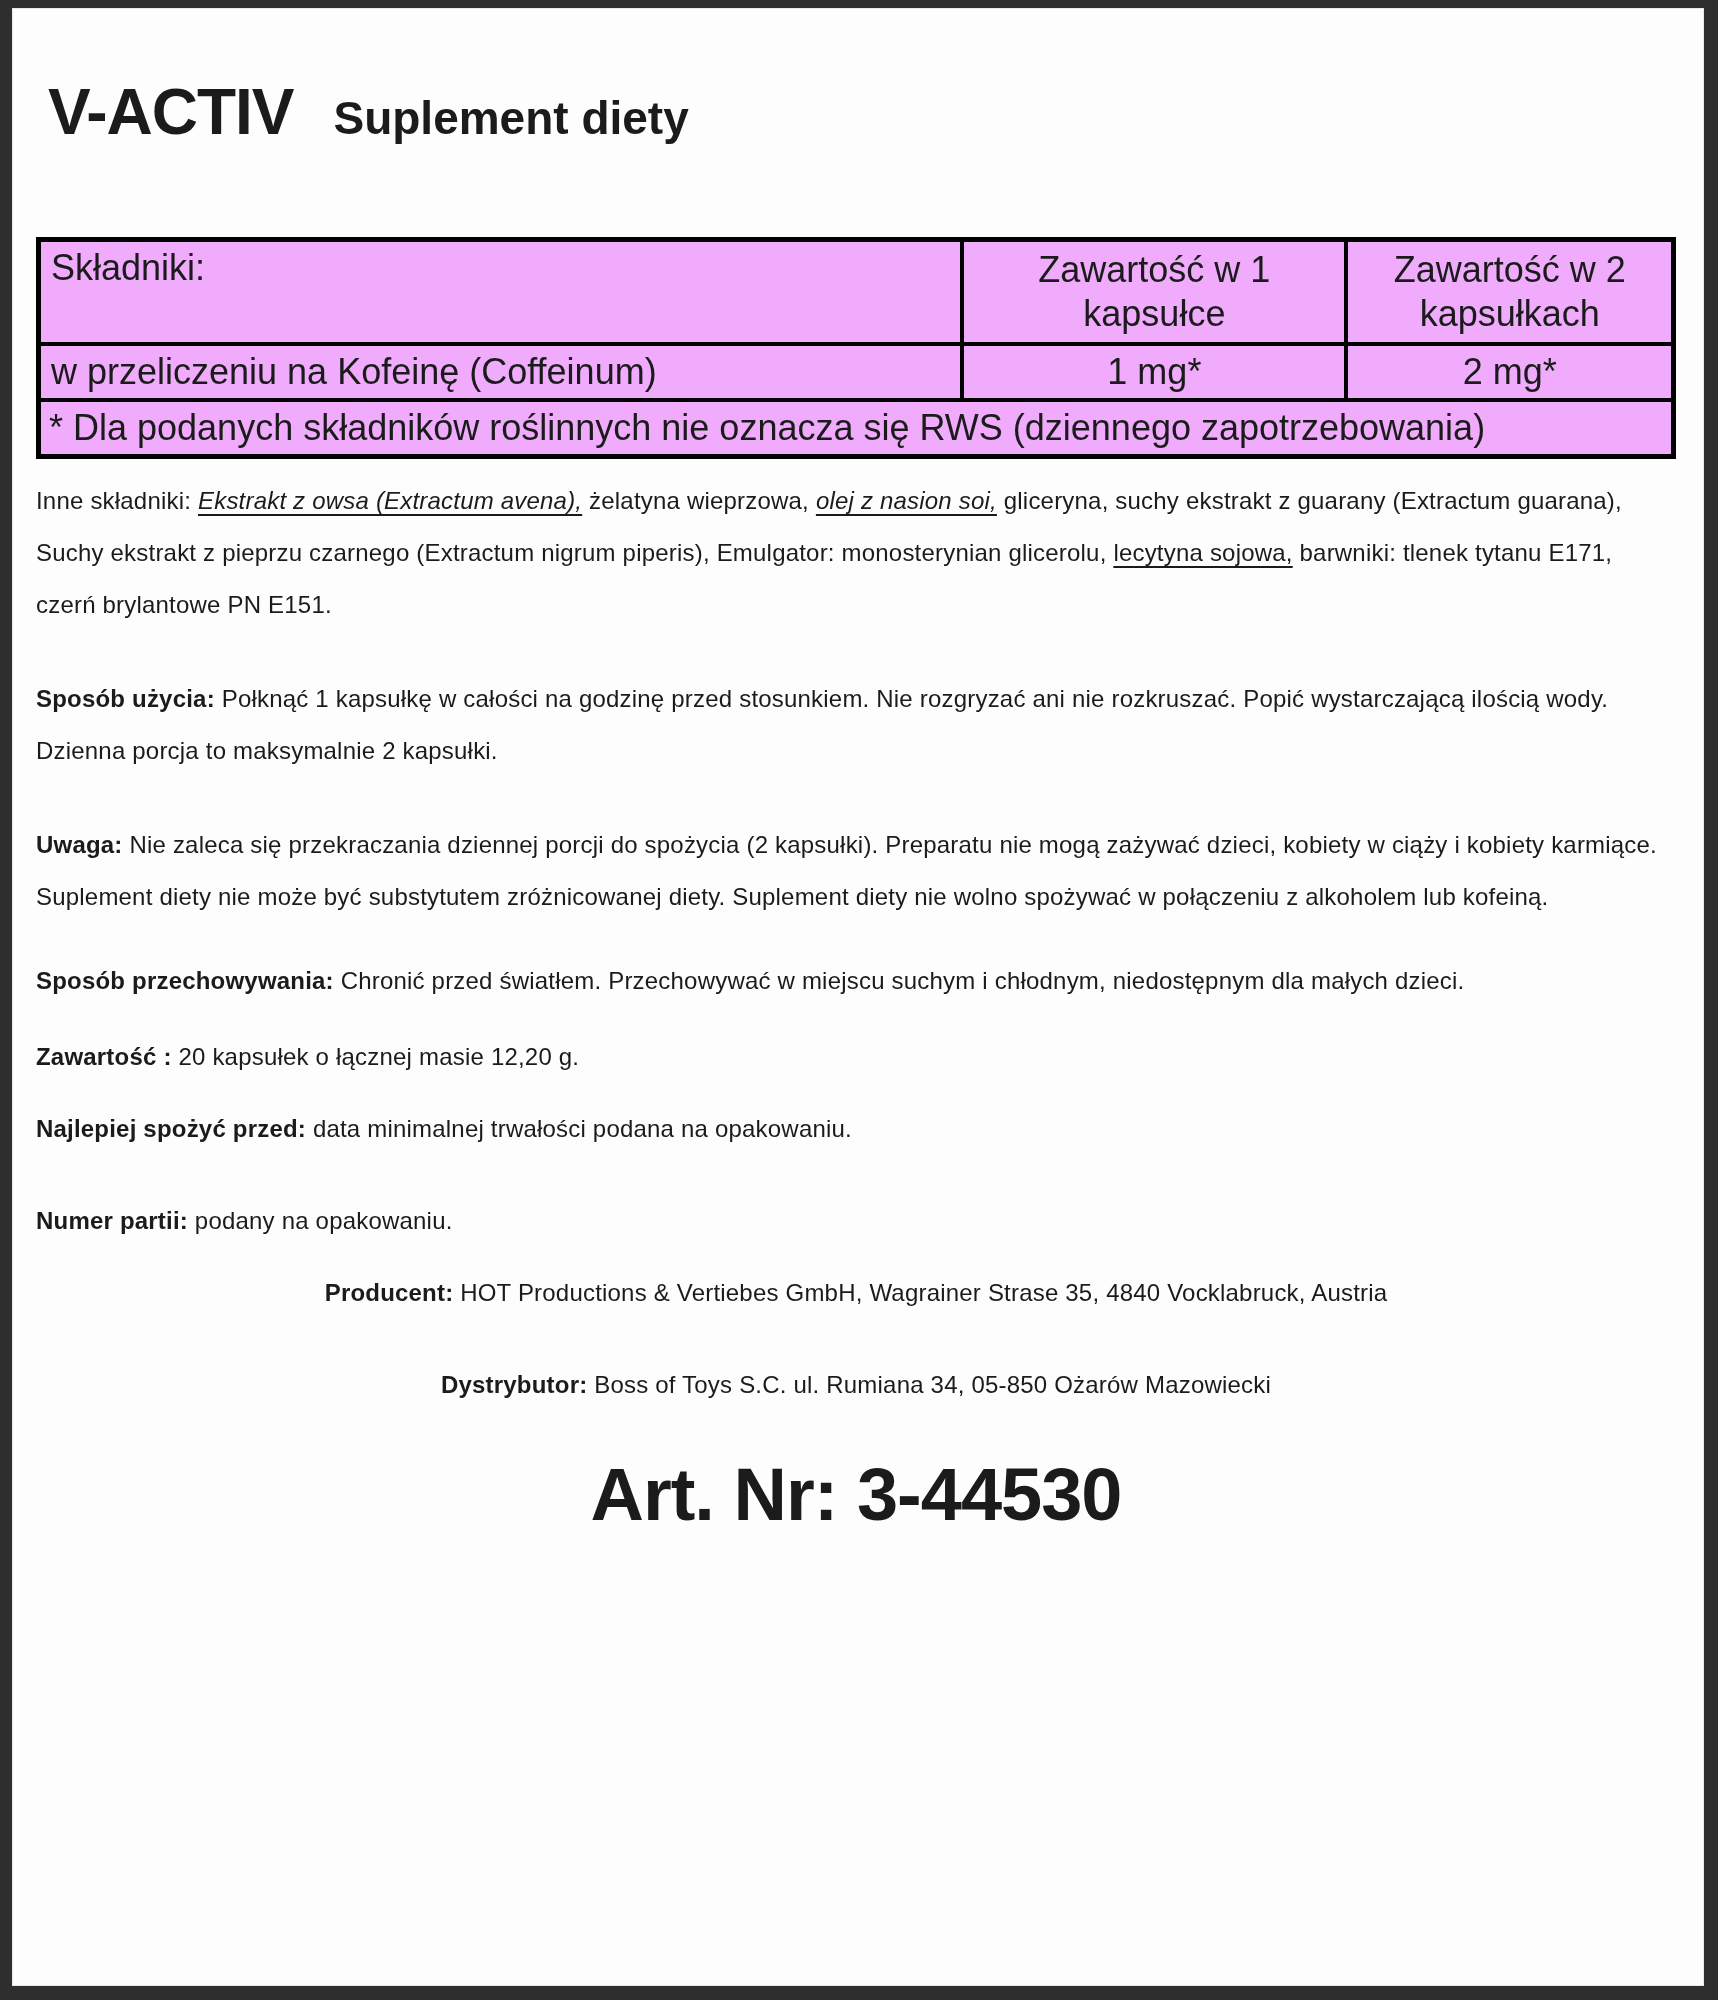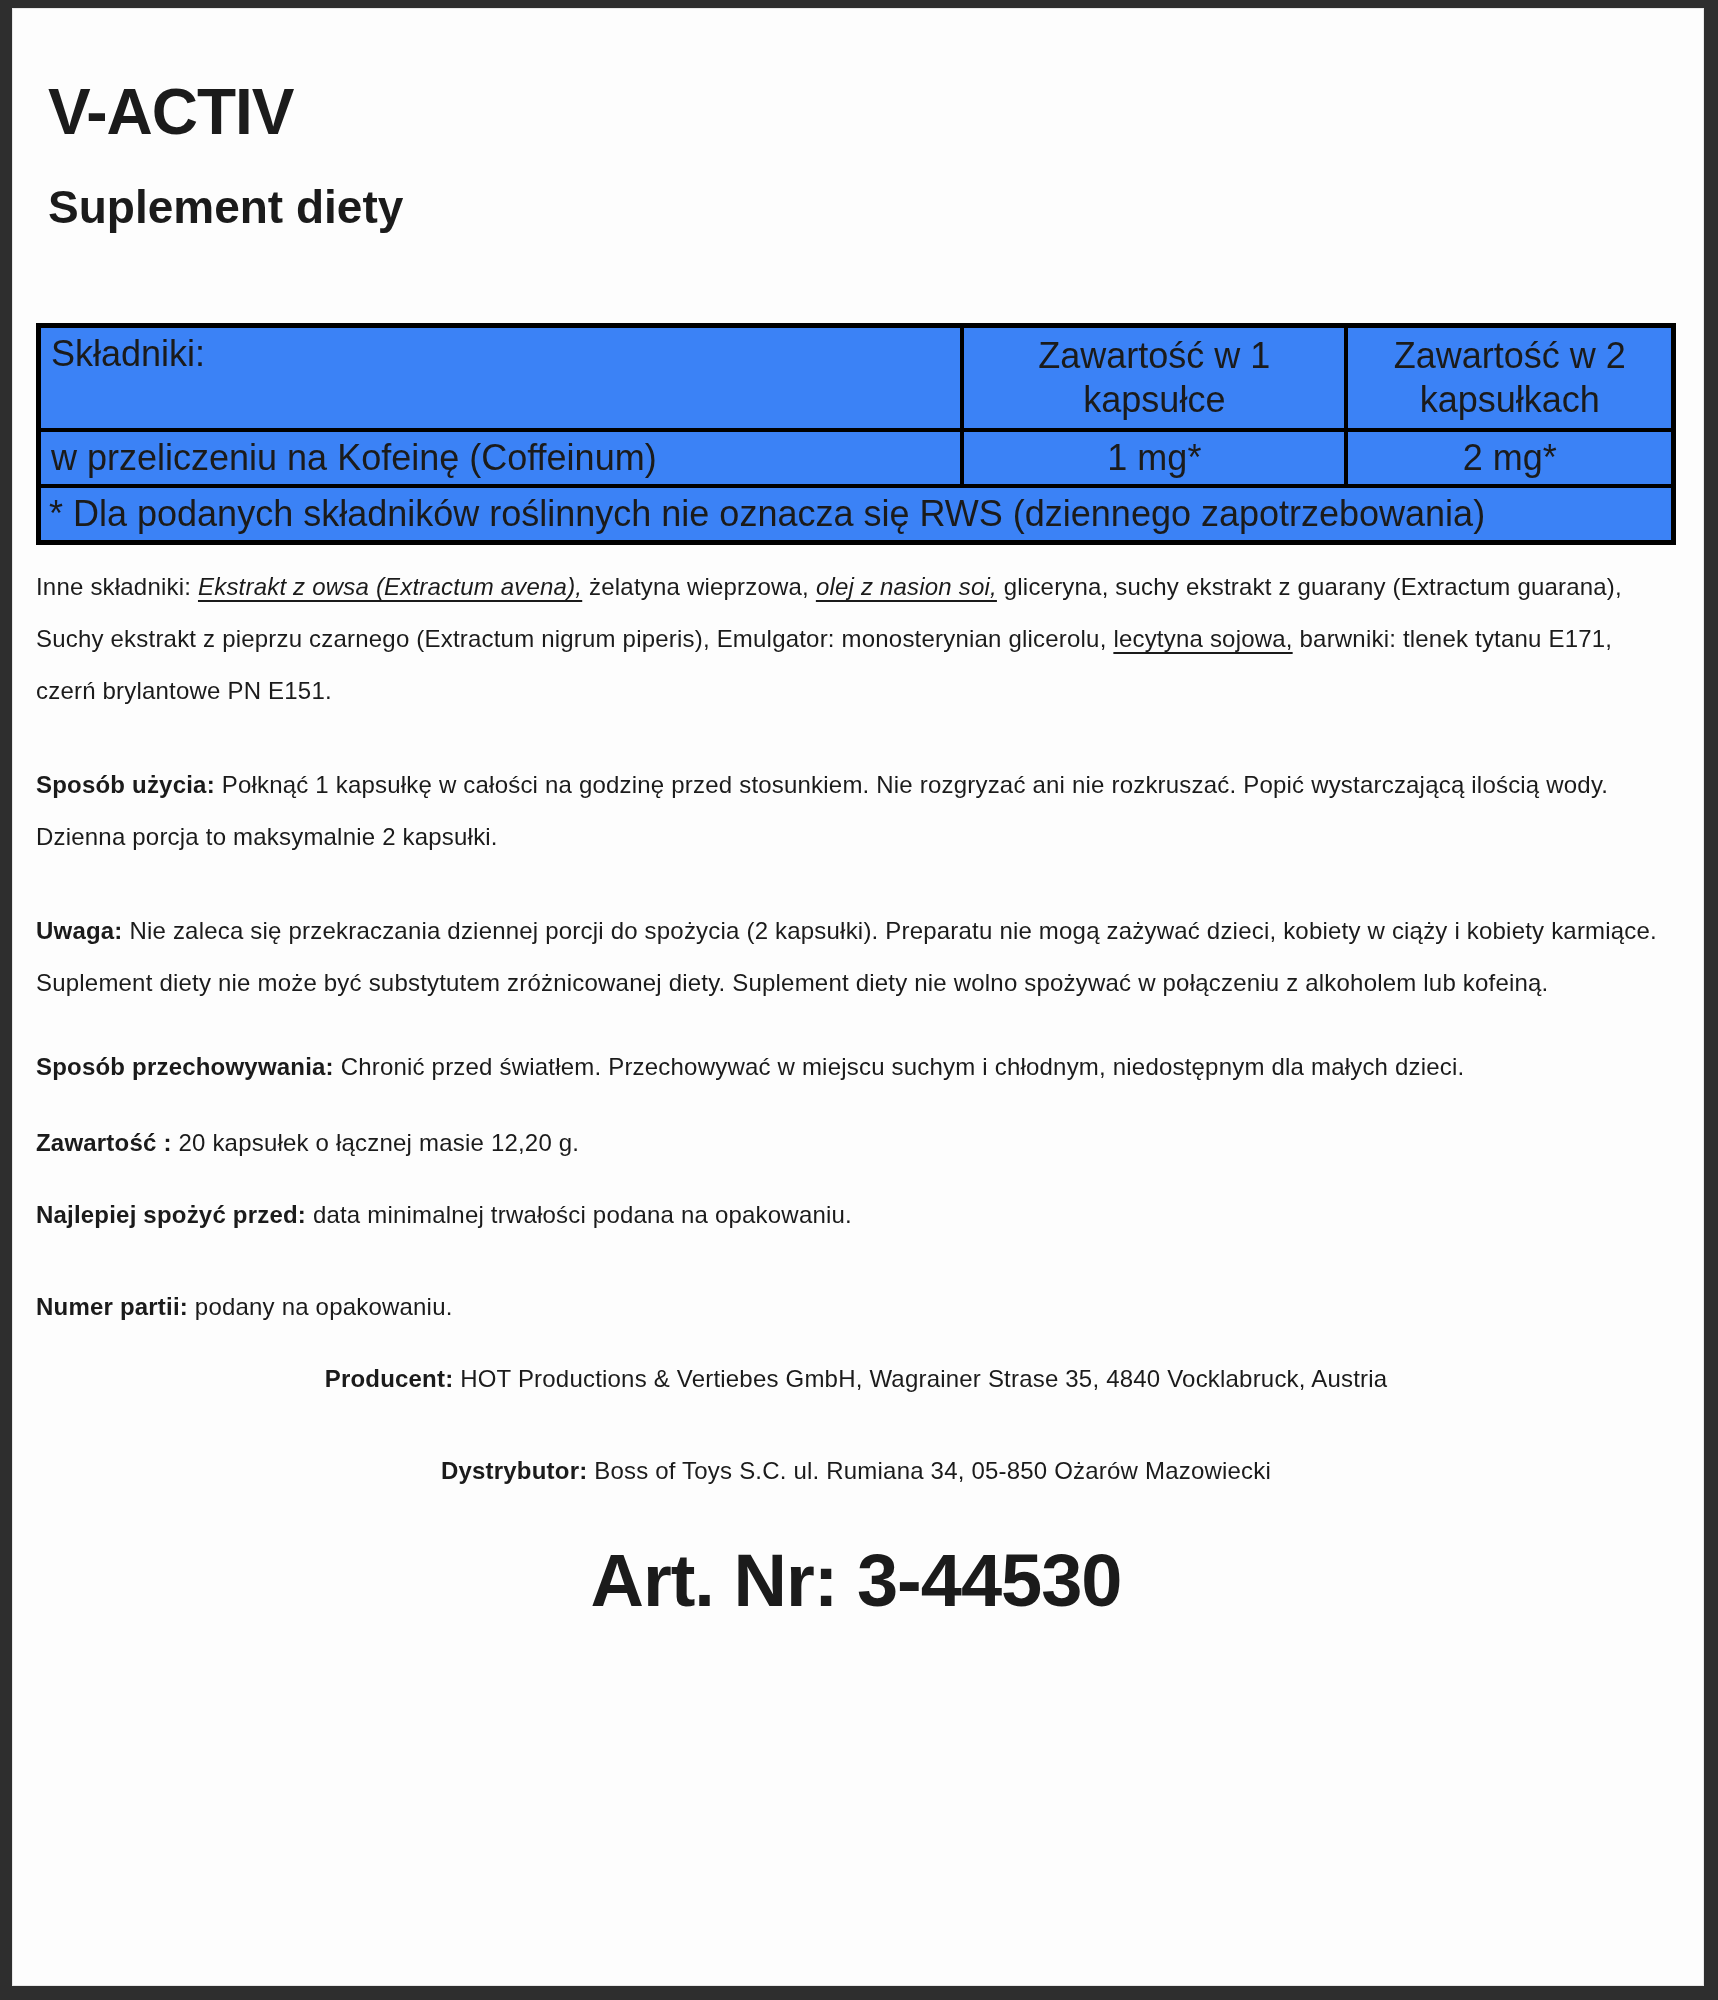--- a/index.html
+++ b/index.html
@@ -12,32 +12,32 @@
   .page{
     position:absolute;top:8px;left:12px;right:14px;bottom:14px;
     background:#fdfdfd;
     box-shadow:inset 0 0 0 1px #e8e8e8;
     padding:0 28px 0 24px;
     box-sizing:border-box;
   }
   
   .titlebar{
     margin-top:72px;margin-left:12px;
-    display:flex;align-items:baseline;gap:40px;flex-direction:column;
+    display:flex;align-items:baseline;gap:40px;
   }
   .brand{font-size:64px;font-weight:bold;letter-spacing:-1px;line-height:64px;}
   .subtitle{font-size:46px;font-weight:bold;line-height:46px;}
   
   table.ingredients{
     margin-top:93px;
     width:100%;
     border-collapse:collapse;
     table-layout:fixed;
     border:5px solid #000;
-    background:#3b82f6;
+    background:#f0abfc;
   }
   table.ingredients td, table.ingredients th{
     border:4px solid #000;
     font-size:36px;line-height:44px;font-weight:normal;
     padding:4px 10px;
     overflow:hidden;
   }
   col.c1{width:56.5%;} col.c2{width:23.5%;} col.c3{width:20%;}
   tr.head th{height:92px;}
   th.skladniki{

